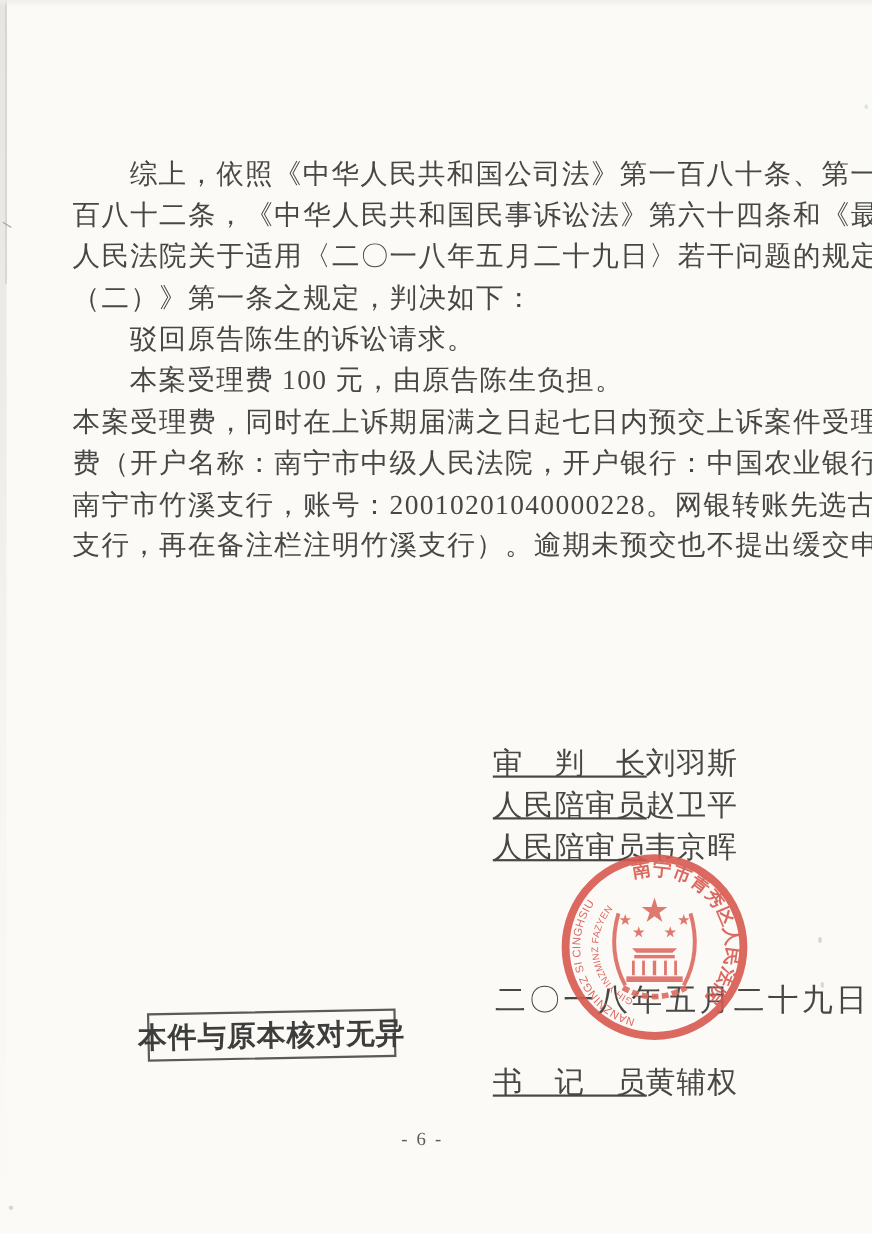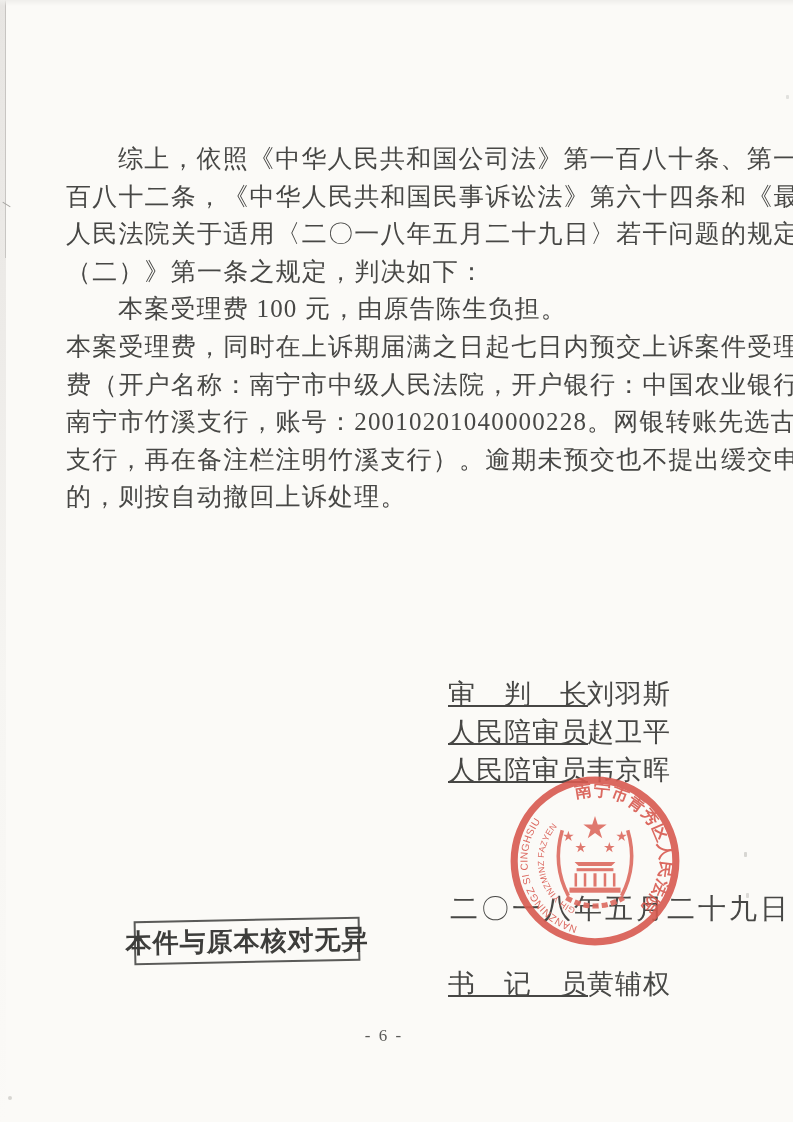--- a/index.html
+++ b/index.html
@@ -63,26 +63,26 @@
 <div class="speck s1"></div>
 <div class="speck s2"></div>
 <div class="speck s3"></div>
 <div class="speck s4"></div>
 
 <div class="bodytext">
   <div class="bl indent">综上，依照《中华人民共和国公司法》第一百八十条、第一</div>
   <div class="bl">百八十二条，《中华人民共和国民事诉讼法》第六十四条和《最高</div>
   <div class="bl">人民法院关于适用〈二〇一八年五月二十九日〉若干问题的规定</div>
   <div class="bl">（二）》第一条之规定，判决如下：</div>
+  <div class="bl indent">驳回原告陈生的诉讼请求。</div>
   <div class="bl indent">本案受理费 100 元，由原告陈生负担。</div>
   <div class="bl">本案受理费，同时在上诉期届满之日起七日内预交上诉案件受理</div>
   <div class="bl">费（开户名称：南宁市中级人民法院，开户银行：中国农业银行</div>
   <div class="bl">南宁市竹溪支行，账号：20010201040000228。网银转账先选古城</div>
   <div class="bl">支行，再在备注栏注明竹溪支行）。逾期未预交也不提出缓交申请</div>
-  <div class="bl">的，则按自动撤回上诉处理。</div>
 </div>
 
 <div class="sigrow r1">
   <span class="role">审　判　长</span>
   <span class="name">刘羽斯</span>
 </div>
 <div class="sigrow r2">
   <span class="role">人民陪审员</span>
   <span class="name">赵卫平</span>
 </div>

